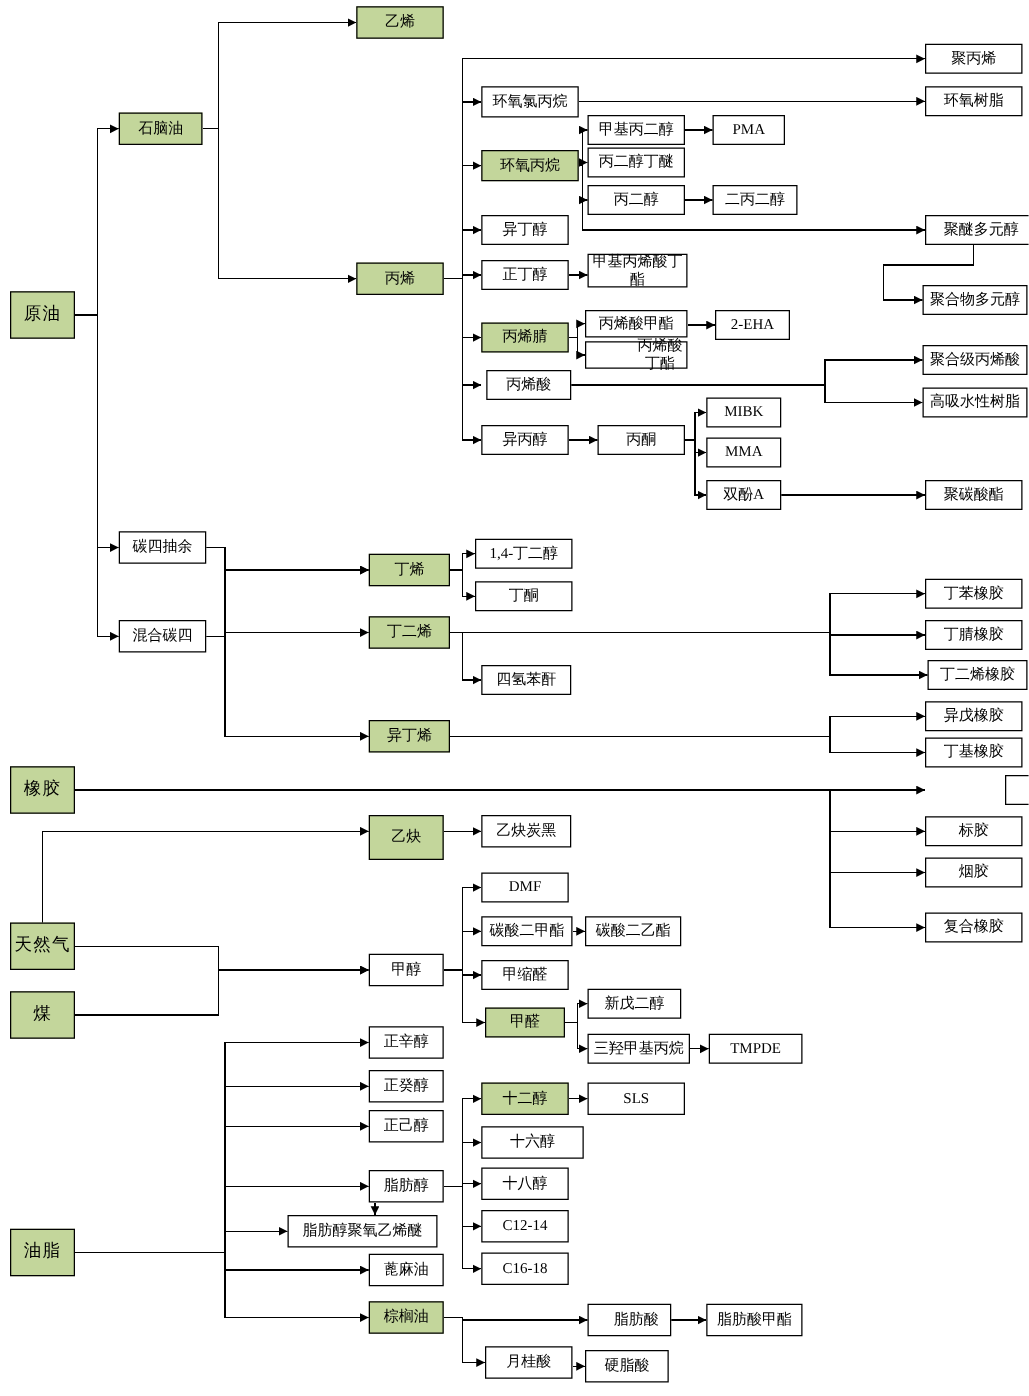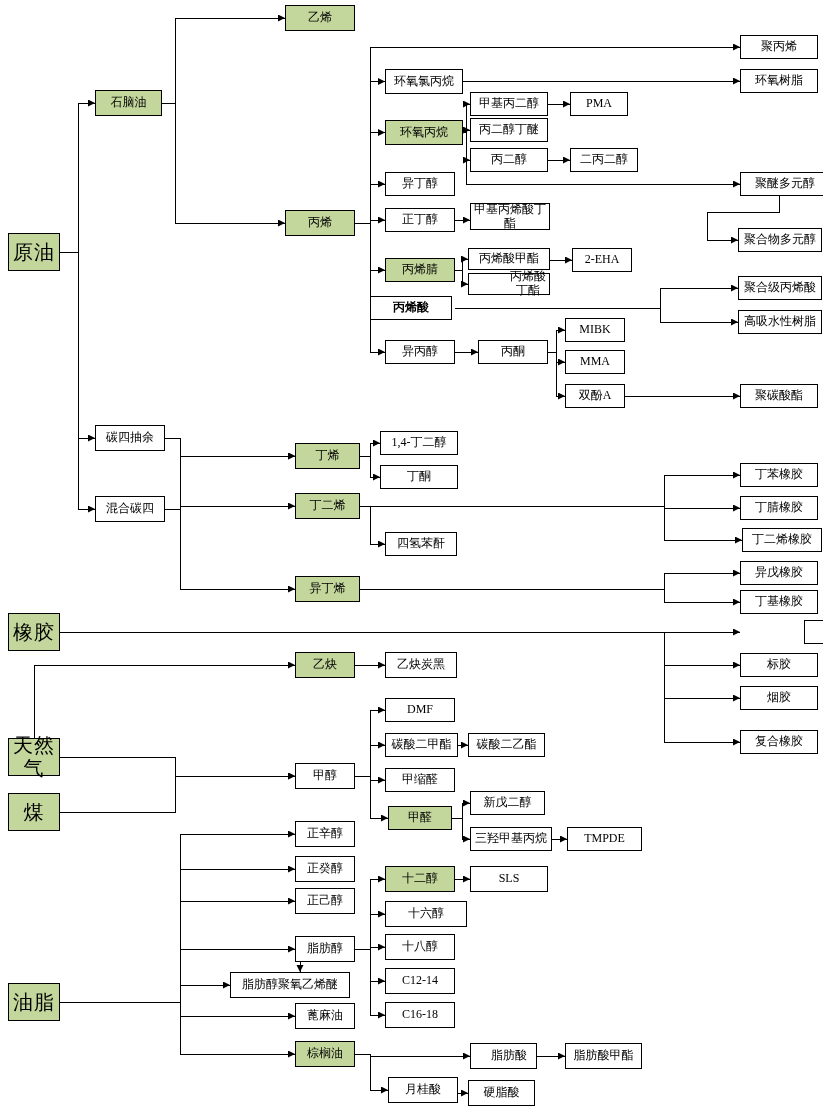--- a/index.html
+++ b/index.html
@@ -12,21 +12,21 @@
     position:absolute;
     border:1px solid #000;
     background:var(--node-fill,#fff);
     display:flex; align-items:center; justify-content:center;
     text-align:center;
     font-size:12px; line-height:1.15;
     padding:1px 2px;
     color:var(--text-color,#000);
   }
   .node.key { background:var(--key-fill,#c3d69b); }
-  .node.big { font-size:20px; letter-spacing:1px; }
+  .node.big { font-size:14px; letter-spacing:1px; }
   .edge { fill:none; stroke:var(--line-color,#000); stroke-width:1; shape-rendering:crispEdges; }
 </style>
 </head>
 <body>
 
 <div class="canvas">
   <svg id="edges-layer" width="823" height="1117" viewBox="0 0 823 1117">
     <defs>
       <marker id="arrow" markerWidth="8" markerHeight="8" refX="7" refY="3.5" orient="auto" markerUnits="userSpaceOnUse">
         <path d="M0,0 L7,3.5 L0,7 Z" fill="#000"></path>
@@ -125,21 +125,21 @@
       <div class="node" style="left: 470px; top: 148px; width: 78px; height: 24px;">丙二醇</div>
       <div class="node" style="left: 570px; top: 92px; width: 58px; height: 24px;">PMA</div>
       <div class="node" style="left: 570px; top: 148px; width: 68px; height: 24px;">二丙二醇</div>
       <div class="node" style="left: 385px; top: 172px; width: 70px; height: 24px;">异丁醇</div>
       <div class="node" style="left: 385px; top: 208px; width: 70px; height: 24px;">正丁醇</div>
       <div class="node" style="left: 470px; top: 203px; width: 80px; height: 27px;">甲基丙烯酸丁酯</div>
       <div class="node key" style="left: 385px; top: 258px; width: 70px; height: 24px;">丙烯腈</div>
       <div class="node" style="left: 468px; top: 248px; width: 82px; height: 22px;">丙烯酸甲酯</div>
       <div class="node" style="left: 468px; top: 273px; width: 82px; height: 22px; padding-left: 40px;">丙烯酸丁酯</div>
       <div class="node" style="left: 572px; top: 248px; width: 60px; height: 24px;">2-EHA</div>
-      <div class="node" style="left: 370px; top: 296px; width: 82px; height: 24px; font-weight: bold;">丙烯酸</div>
+      <div class="node" style="left: 389px; top: 296px; width: 68px; height: 24px;">丙烯酸</div>
       <div class="node" style="left: 385px; top: 340px; width: 70px; height: 24px;">异丙醇</div>
       <div class="node" style="left: 478px; top: 340px; width: 70px; height: 24px;">丙酮</div>
       <div class="node" style="left: 565px; top: 318px; width: 60px; height: 24px;">MIBK</div>
       <div class="node" style="left: 565px; top: 350px; width: 60px; height: 24px;">MMA</div>
       <div class="node" style="left: 565px; top: 384px; width: 60px; height: 24px;">双酚A</div>
       <div class="node" style="left: 740px; top: 35px; width: 78px; height: 24px;">聚丙烯</div>
       <div class="node" style="left: 740px; top: 69px; width: 78px; height: 24px;">环氧树脂</div>
       <div class="node" style="left: 740px; top: 172px; width: 90px; height: 24px;">聚醚多元醇</div>
       <div class="node" style="left: 738px; top: 228px; width: 84px; height: 24px;">聚合物多元醇</div>
       <div class="node" style="left: 738px; top: 276px; width: 84px; height: 24px;">聚合级丙烯酸</div>
@@ -154,21 +154,21 @@
       <div class="node" style="left: 740px; top: 463px; width: 78px; height: 24px;">丁苯橡胶</div>
       <div class="node" style="left: 740px; top: 496px; width: 78px; height: 24px;">丁腈橡胶</div>
       <div class="node" style="left: 742px; top: 528px; width: 80px; height: 24px;">丁二烯橡胶</div>
       <div class="node" style="left: 740px; top: 561px; width: 78px; height: 24px;">异戊橡胶</div>
       <div class="node" style="left: 740px; top: 590px; width: 78px; height: 24px;">丁基橡胶</div>
       <div class="node" style="left: 764px; top: 620px; width: 78px; height: 24px; margin-left: 40px;">乳胶</div>
       <div class="node" style="left: 740px; top: 653px; width: 78px; height: 24px;">标胶</div>
       <div class="node" style="left: 740px; top: 686px; width: 78px; height: 24px;">烟胶</div>
       <div class="node" style="left: 740px; top: 730px; width: 78px; height: 24px;">复合橡胶</div>
       <div class="node key big" style="left: 8px; top: 613px; width: 52px; height: 38px;">橡胶</div>
-      <div class="node key" style="left: 295px; top: 652px; width: 60px; height: 26px;">乙炔</div>
+      <div class="node key" style="left: 295px; top: 652px; width: 60px; height: 36px;">乙炔</div>
       <div class="node" style="left: 385px; top: 652px; width: 72px; height: 26px;">乙炔炭黑</div>
       <div class="node key big" style="left: 8px; top: 738px; width: 52px; height: 38px;">天然气</div>
       <div class="node key big" style="left: 8px; top: 793px; width: 52px; height: 38px;">煤</div>
       <div class="node" style="left: 295px; top: 763px; width: 60px; height: 26px;">甲醇</div>
       <div class="node" style="left: 385px; top: 698px; width: 70px; height: 24px;">DMF</div>
       <div class="node" style="left: 385px; top: 733px; width: 73px; height: 24px;">碳酸二甲酯</div>
       <div class="node" style="left: 468px; top: 733px; width: 77px; height: 24px;">碳酸二乙酯</div>
       <div class="node" style="left: 385px; top: 768px; width: 70px; height: 24px;">甲缩醛</div>
       <div class="node key" style="left: 388px; top: 806px; width: 64px; height: 24px;">甲醛</div>
       <div class="node" style="left: 470px; top: 791px; width: 75px; height: 24px;">新戊二醇</div>

